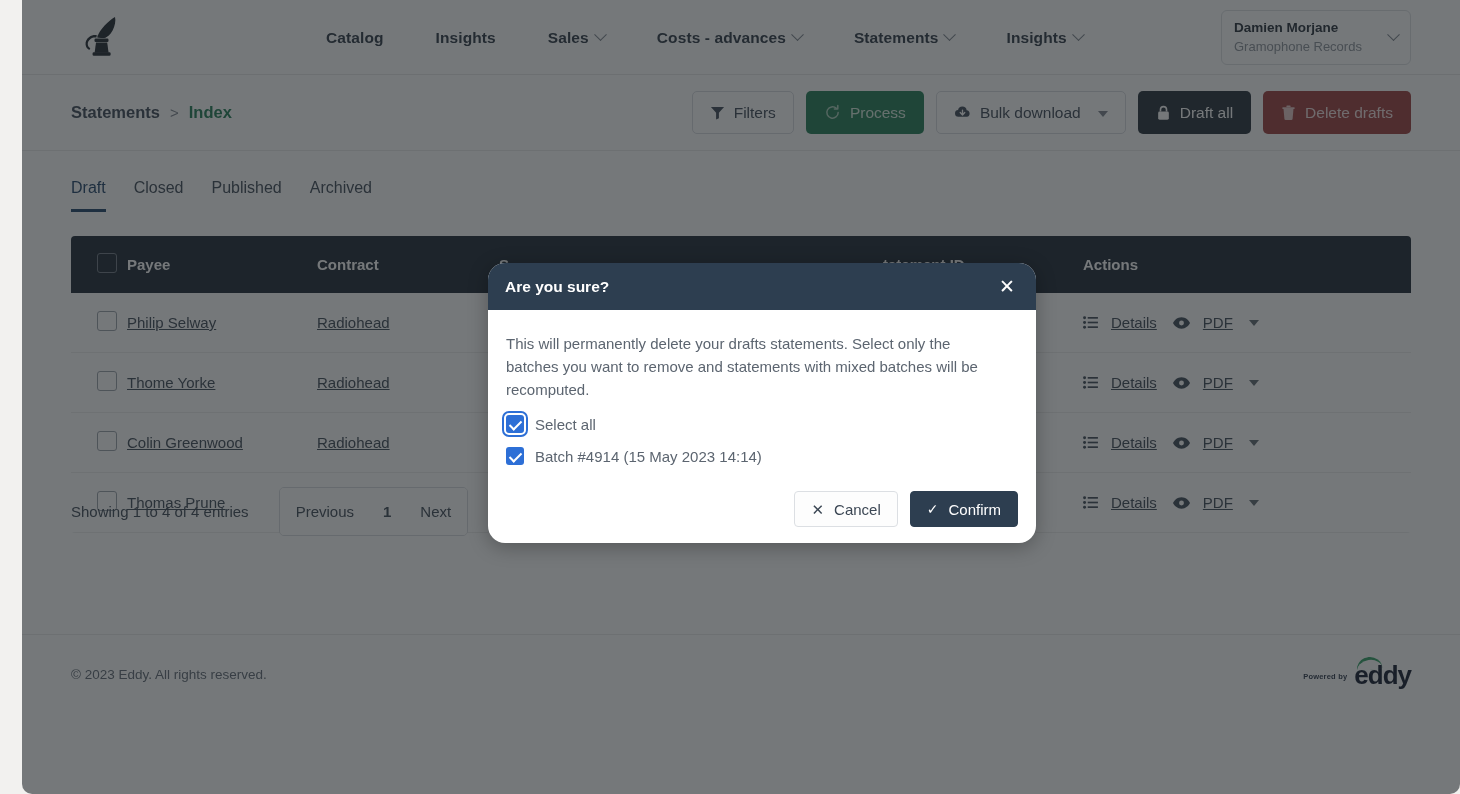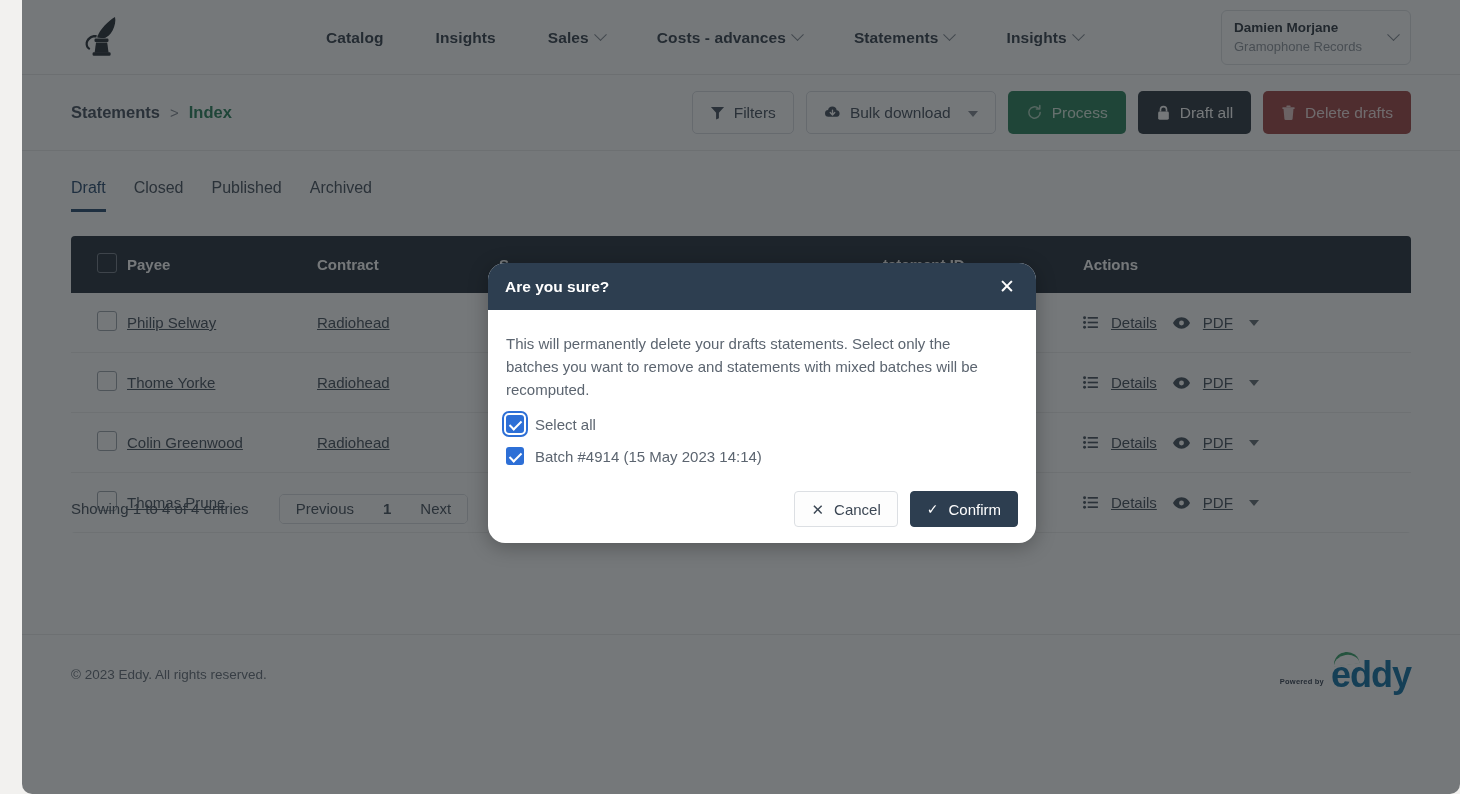--- a/index.html
+++ b/index.html
@@ -243,21 +243,21 @@
     display: flex;
     align-items: center;
     gap: 30px;
   }
   #entries-label { font-size: 15px; color: #3c4754; }
   #pager {
     display: flex;
     border: 1px solid #d7dadf;
     border-radius: 5px;
     overflow: hidden;
-    height: 30px;
+    height: 49px;
   }
   .pager-btn {
     padding: 0 16px;
     display: flex; align-items: center;
     font-size: 15px; color: #3c4754;
     cursor: pointer;
     background: #fff;
   }
   .pager-btn.page-num { font-weight: 700; padding: 0 13px; }
   #per-page {
@@ -296,21 +296,21 @@
   #powered-by {
     margin-left: auto;
     display: flex; align-items: flex-end; gap: 7px;
   }
   #powered-by .pb-label {
     font-size: 7.5px; font-weight: 700; color: #2b3648;
     letter-spacing: .2px; margin-bottom: 7px;
   }
   #powered-by .pb-logo {
     position: relative;
-    font-size: 36px; font-weight: 700; color: #0369a1;
+    font-size: 26px; font-weight: 700; color: #0f172a;
     letter-spacing: -1px; line-height: 1;
   }
   #powered-by .pb-arc {
     position: absolute; left: 2px; top: -5px;
     width: 26px; height: 13px;
     border-top: 3.2px solid #2e9e63;
     border-radius: 50% / 100% 100% 0 0;
     transform: rotate(-8deg);
   }
 
@@ -461,39 +461,39 @@
       <div id="toolbar">
         <div class="tb-btn ghost">
           <span>
             <svg width="15" height="15" viewBox="0 0 16 16">
                 <path d="M1 2h14l-5.5 6.2V14l-3 1.5V8.2z" fill="#3b4654"></path>
               </svg>
           </span>
           <span>Filters</span>
         </div>
 
+        <div class="tb-btn green">
+          <span>
+            <svg width="17" height="17" viewBox="0 0 18 18">
+              <path d="M15 9a6 6 0 1 1-1.9-4.4" stroke="#a9cfbc" stroke-width="1.6" fill="none" stroke-linecap="round"></path>
+              <path d="M14.6 1.6v3.6h-3.6" stroke="#a9cfbc" stroke-width="1.6" fill="none" stroke-linecap="round" stroke-linejoin="round"></path>
+            </svg>
+          </span>
+          <span>Process</span>
+        </div>
+
         <div class="tb-btn ghost">
           <span>
             <svg width="17" height="17" viewBox="0 0 18 18">
               <path d="M4.6 13.6a3.6 3.6 0 0 1-.3-7.18A4.6 4.6 0 0 1 13.4 6.5a3.6 3.6 0 0 1 .2 7.1z" fill="#3b4654"></path>
               <path d="M9 6.4v4.6M6.6 9l2.4 2.6L11.4 9" stroke="#fff" stroke-width="1.4" fill="none" stroke-linecap="round" stroke-linejoin="round"></path>
             </svg>
           </span>
           <span>Bulk download</span>
           <span class="caret-down" style="margin-left:8px"></span>
-        </div>
-
-        <div class="tb-btn green">
-          <span>
-            <svg width="17" height="17" viewBox="0 0 18 18">
-              <path d="M15 9a6 6 0 1 1-1.9-4.4" stroke="#a9cfbc" stroke-width="1.6" fill="none" stroke-linecap="round"></path>
-              <path d="M14.6 1.6v3.6h-3.6" stroke="#a9cfbc" stroke-width="1.6" fill="none" stroke-linecap="round" stroke-linejoin="round"></path>
-            </svg>
-          </span>
-          <span>Process</span>
         </div>
 
         <div class="tb-btn dark">
           <span>
             <svg width="15" height="16" viewBox="0 0 16 18">
               <rect x="2" y="7.4" width="12" height="9.2" rx="1.6" fill="#fff"></rect>
               <path d="M4.6 7.4V5.2a3.4 3.4 0 0 1 6.8 0v2.2" stroke="#fff" stroke-width="1.8" fill="none"></path>
             </svg>
           </span>
           <span>Draft all</span>

